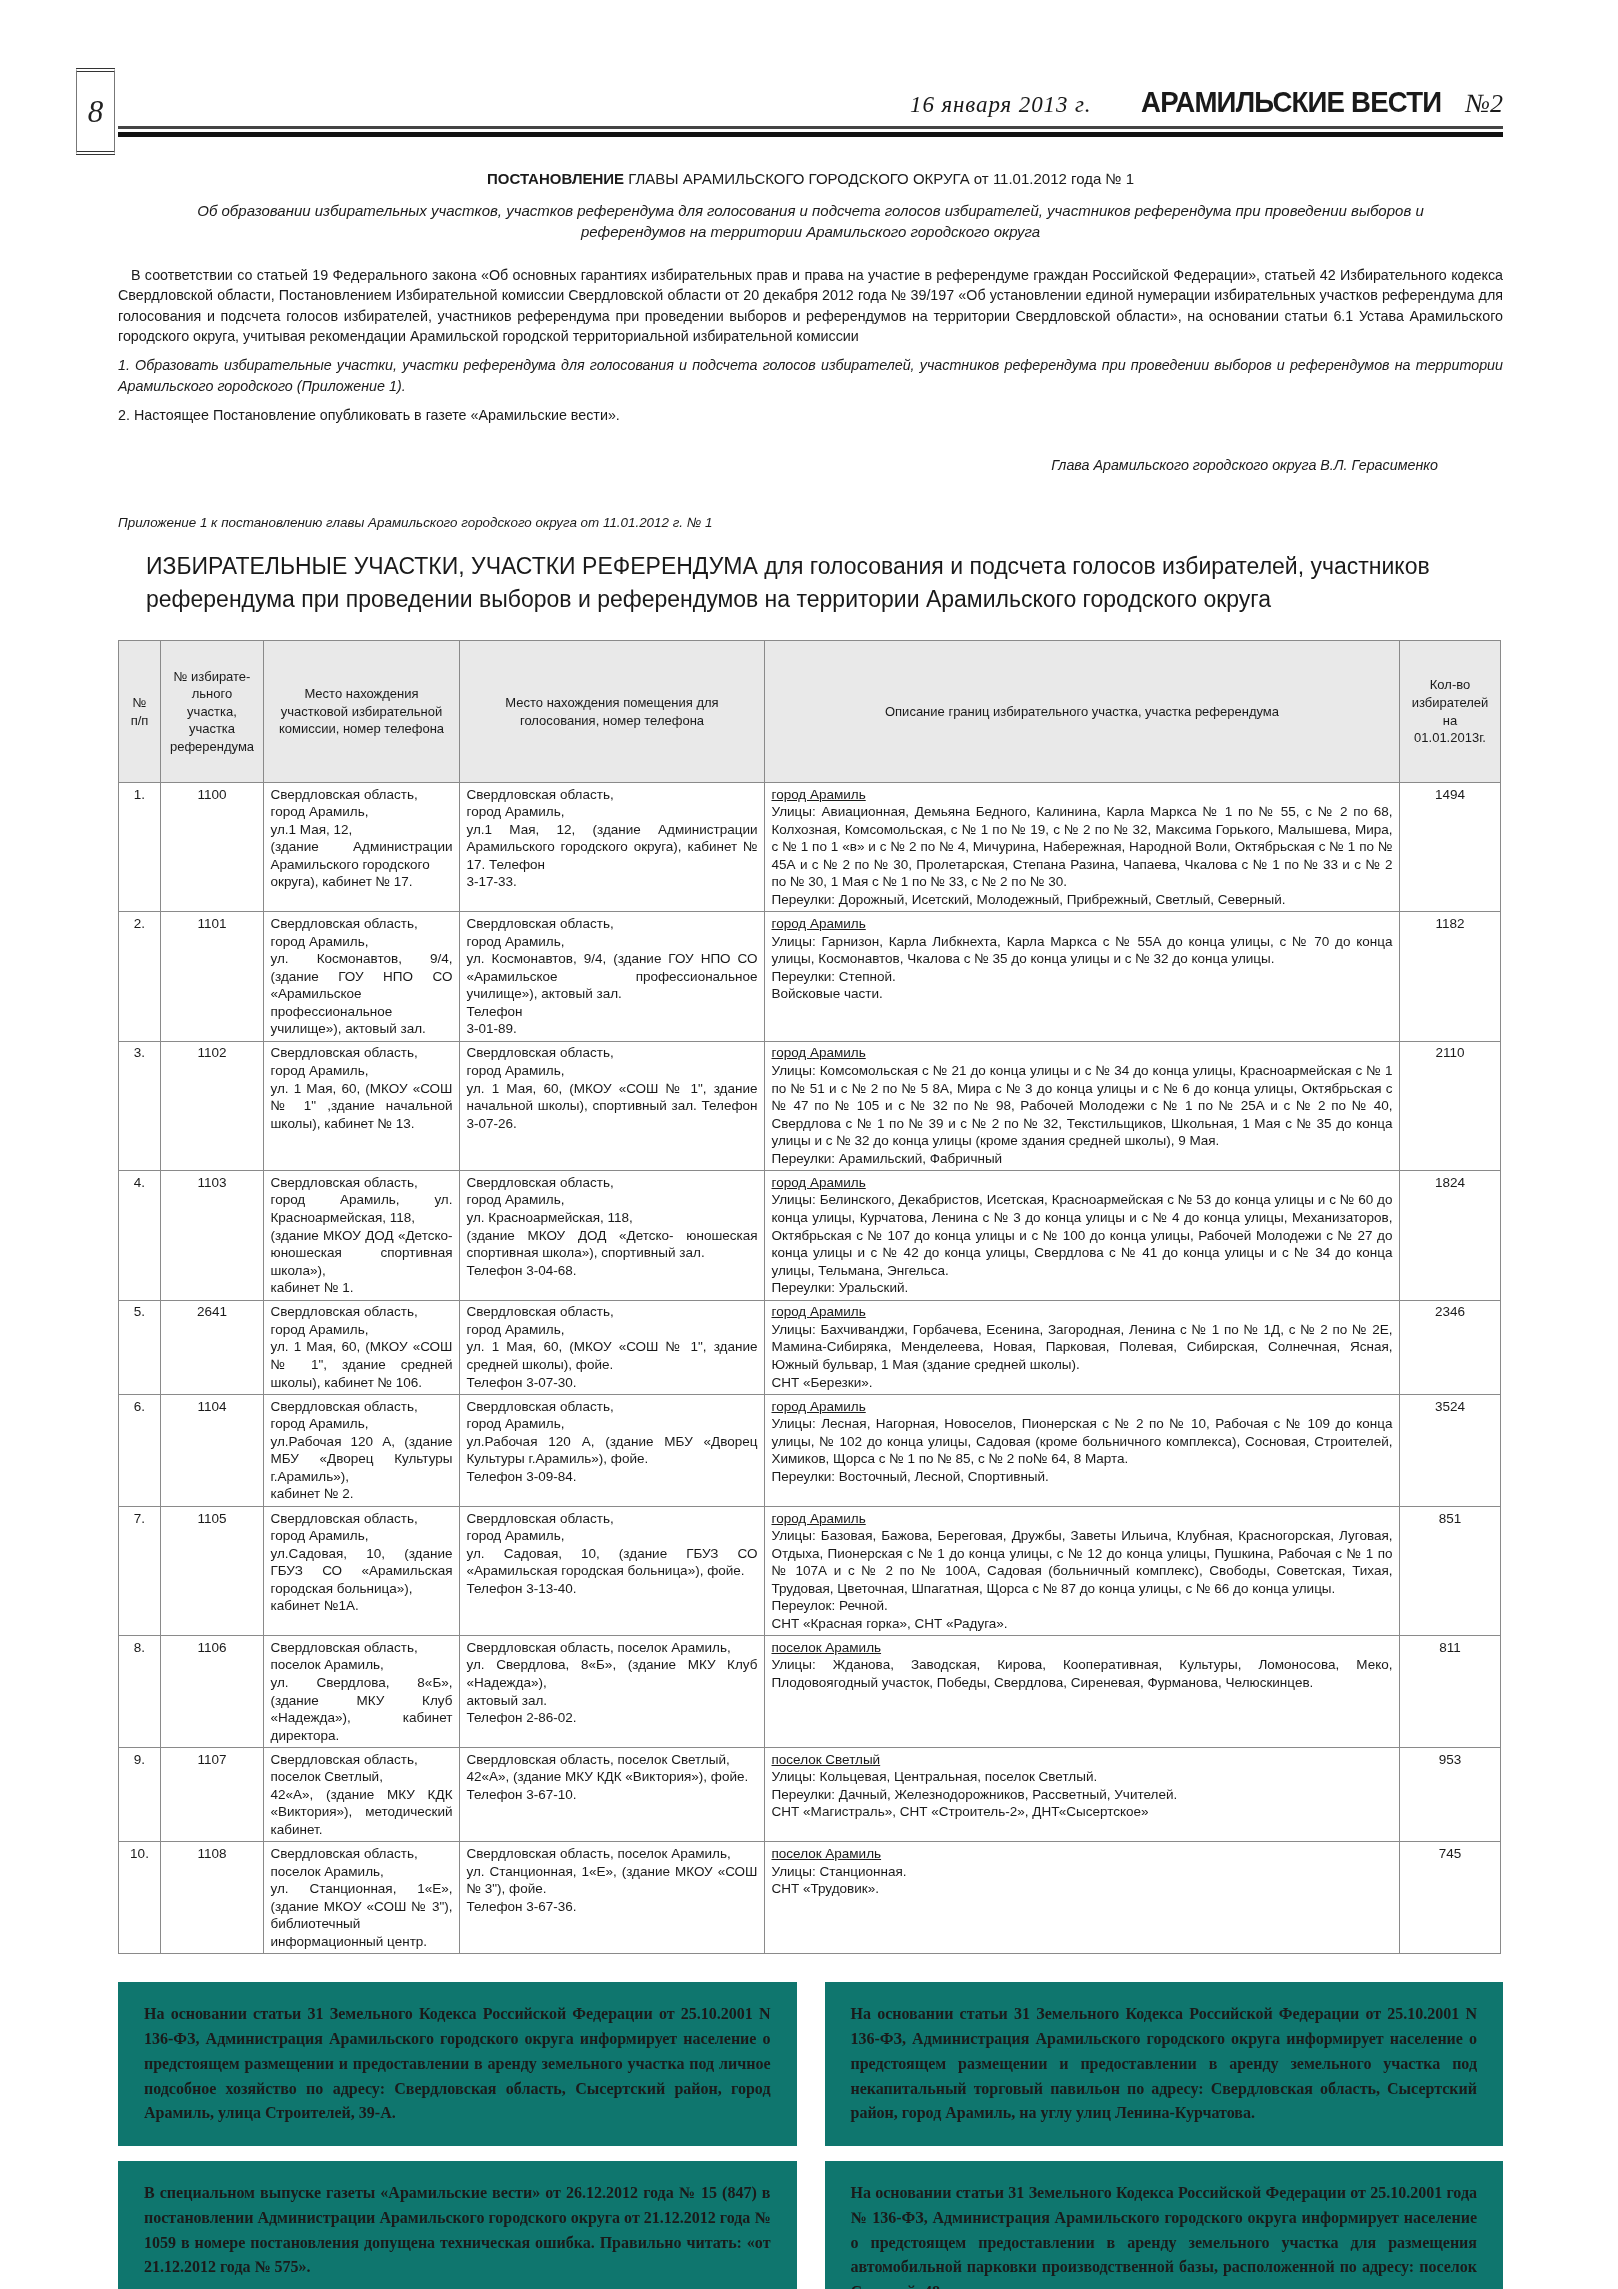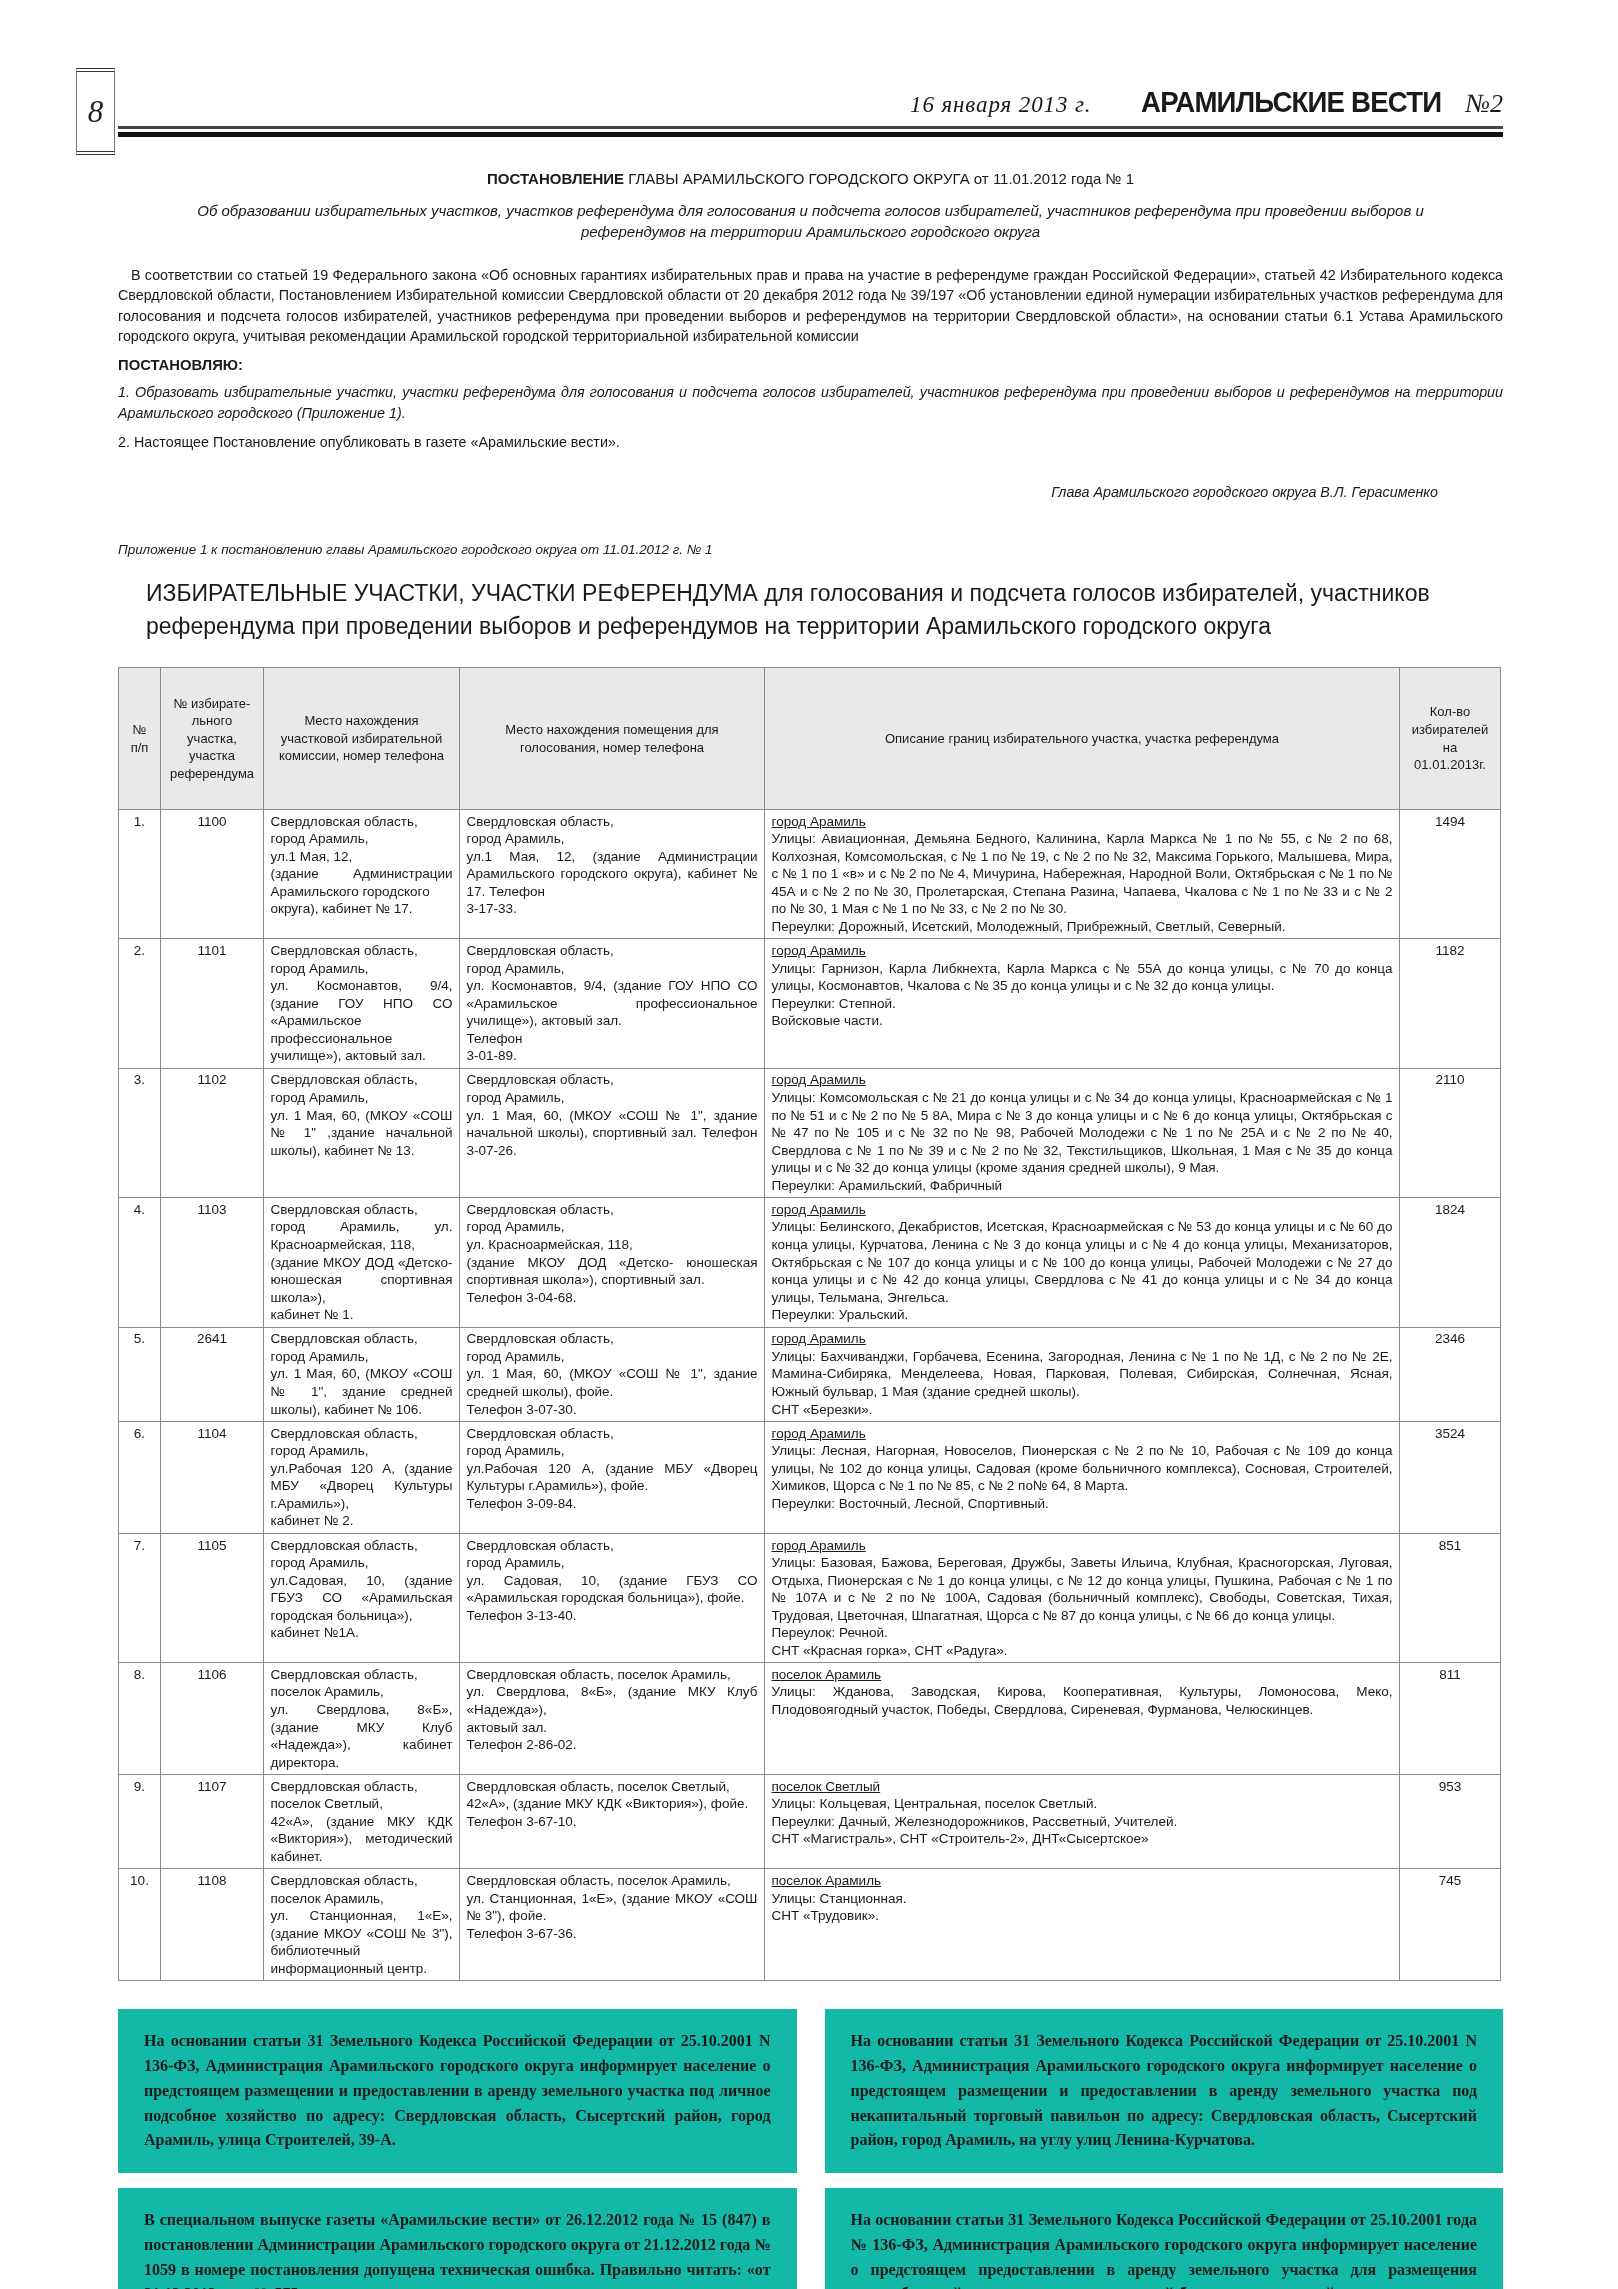--- a/index.html
+++ b/index.html
@@ -59,21 +59,21 @@
   }
   td.c-num,td.c-station{ text-align:center;vertical-align:middle;}
   td.c-count{text-align:center;vertical-align:middle;}
   td.c-comm,td.c-vote{text-align:justify;white-space:pre-line;}
   td.c-desc{text-align:justify;}
   .place{text-decoration:underline;}
   .desc-text{white-space:pre-line;}
   
   .notices{display:grid;grid-template-columns:1fr 1fr;column-gap:28px;row-gap:14.8px;margin-top:28px;align-items:start;}
   .notice{
-    background:#14b8a6;padding:20px 26px;
+    background:#0f766e;padding:20px 26px;
     font-family:"Liberation Serif",serif;font-weight:bold;
     font-size:16px;line-height:1.55;text-align:justify;
   }
   .notice p{margin:0;}
 </style>
 </head>
 <body>
 
 <div class="sheet">
 
@@ -87,21 +87,20 @@
       <span class="issue-no">№2</span>
     </div>
     <div class="rule-thin"></div>
     <div class="rule-thick"></div>
   </header>
 
   <section class="decree">
     <div class="decree-title"><b>ПОСТАНОВЛЕНИЕ</b><span> ГЛАВЫ  АРАМИЛЬСКОГО ГОРОДСКОГО ОКРУГА от 11.01.2012 года № 1</span></div>
     <div class="decree-subtitle">Об образовании избирательных участков, участков референдума для голосования и подсчета голосов избирателей, участников референдума при проведении выборов и референдумов на территории Арамильского городского округа</div>
     <p class="decree-par">В соответствии со статьей 19 Федерального закона «Об основных гарантиях избирательных прав и права на участие в референдуме граждан Российской Федерации», статьей 42 Избирательного кодекса Свердловской области, Постановлением Избирательной комиссии Свердловской  области от 20 декабря 2012 года № 39/197 «Об установлении единой нумерации избирательных участков референдума для голосования и подсчета голосов избирателей, участников референдума при проведении выборов и референдумов на территории Свердловской области», на основании статьи 6.1 Устава Арамильского городского округа, учитывая рекомендации Арамильской городской территориальной избирательной комиссии</p>
-    <div class="resolve">ПОСТАНОВЛЯЮ:</div>
     <p class="decree-item italic">1. Образовать избирательные участки, участки референдума для голосования и подсчета голосов избирателей, участников референдума при проведении выборов и референдумов на территории Арамильского городского (Приложение 1).</p>
     <p class="decree-item">2. Настоящее Постановление опубликовать в газете «Арамильские вести».</p>
     <div class="signature">Глава Арамильского городского округа В.Л. Герасименко</div>
   </section>
 
   <section class="appendix">
     <div class="appendix-note">Приложение 1 к постановлению главы Арамильского городского округа от 11.01.2012 г. № 1</div>
     <div class="appendix-title">ИЗБИРАТЕЛЬНЫЕ УЧАСТКИ, УЧАСТКИ РЕФЕРЕНДУМА для голосования и подсчета голосов избирателей, участников референдума при проведении выборов и референдумов на территории Арамильского  городского округа</div>
 
     <table class="polling">

